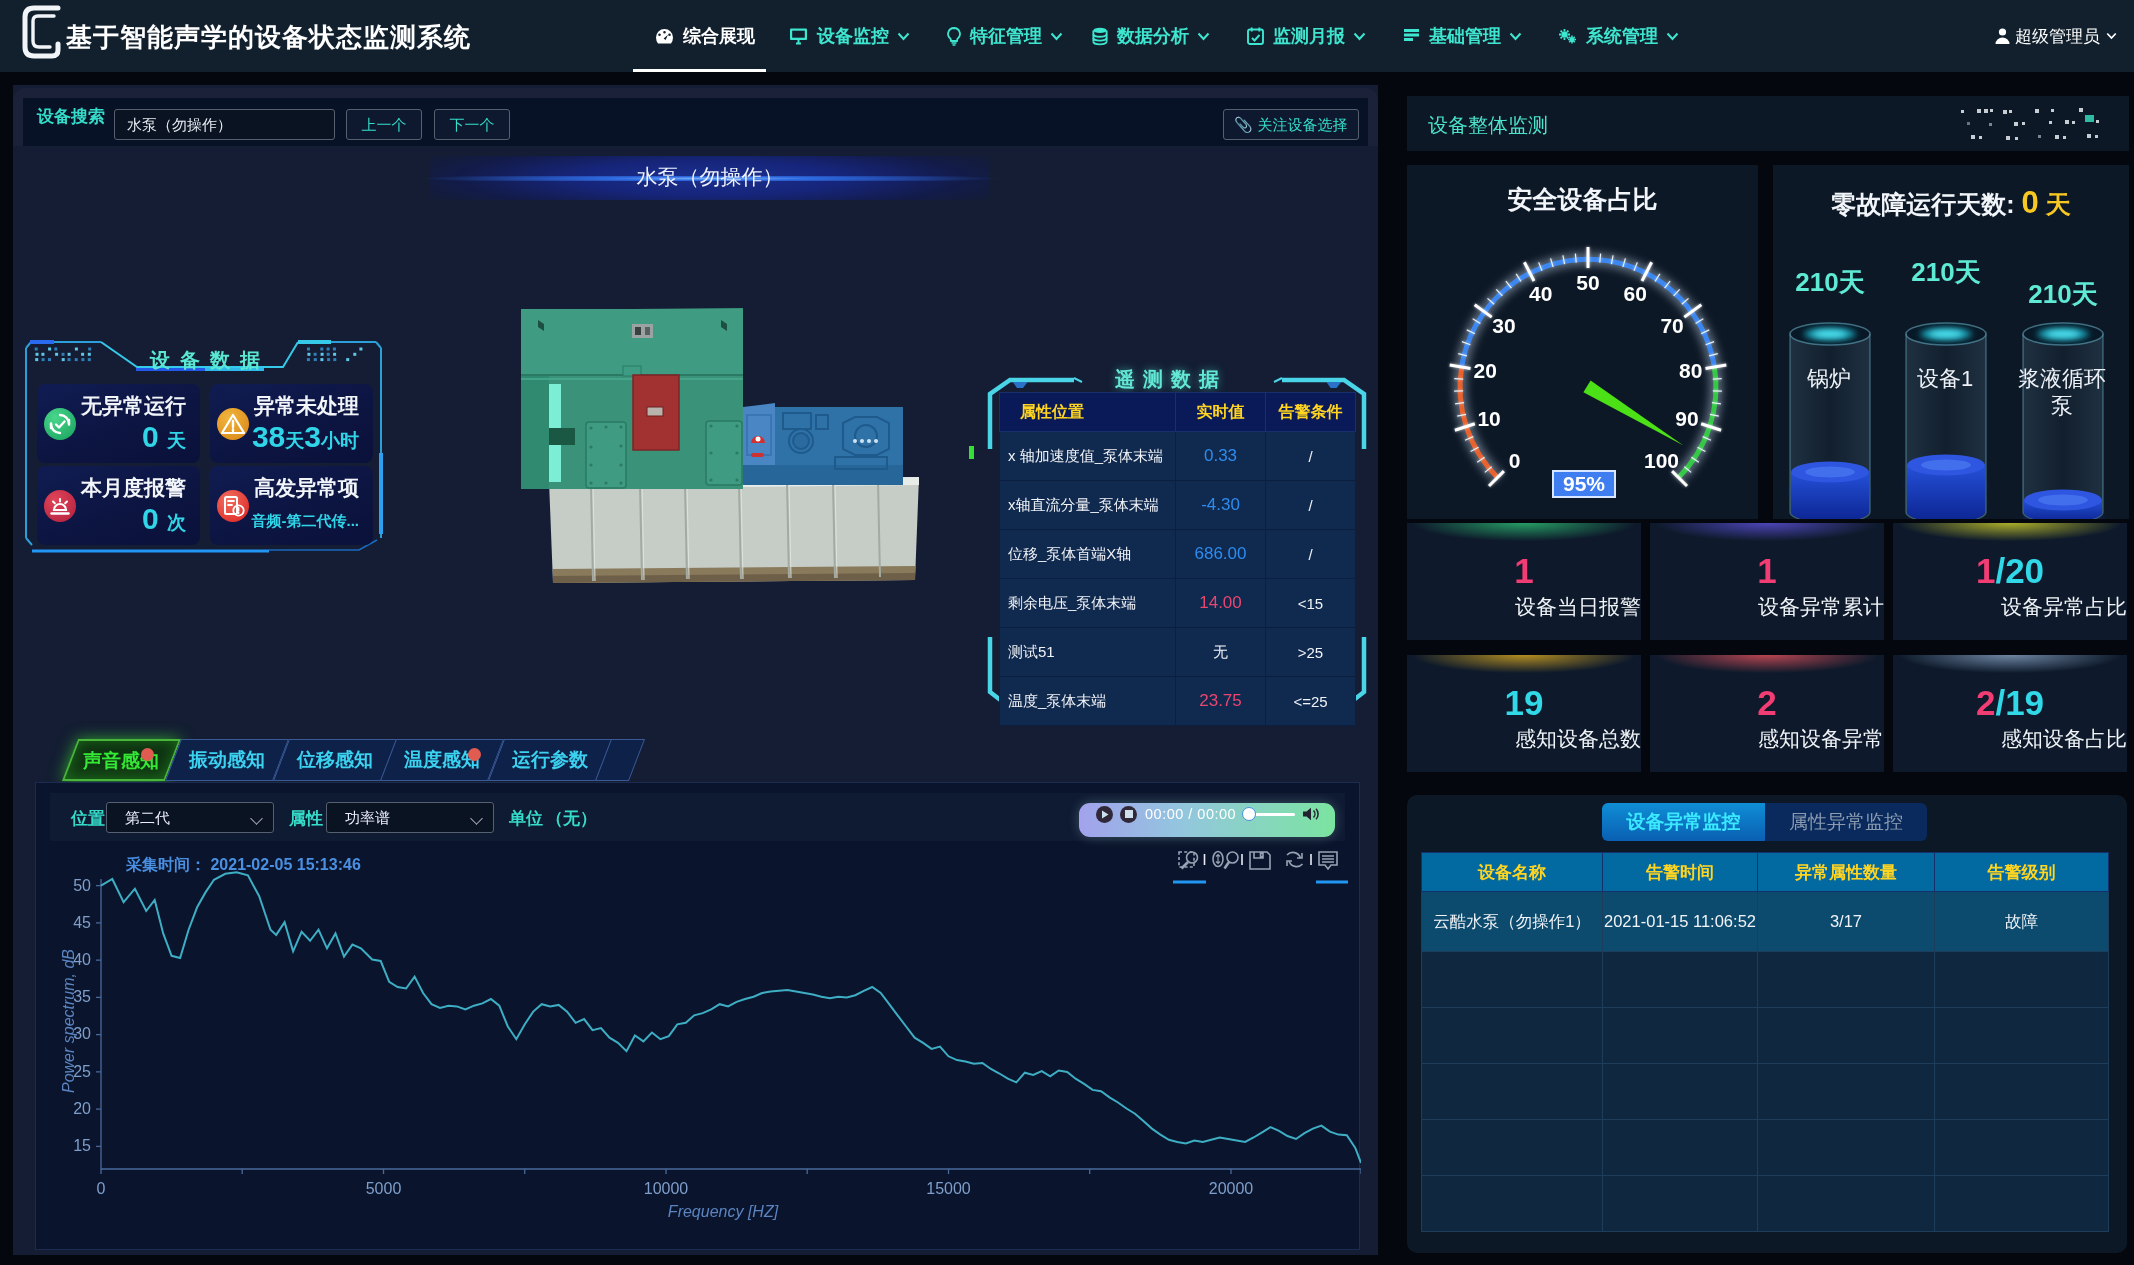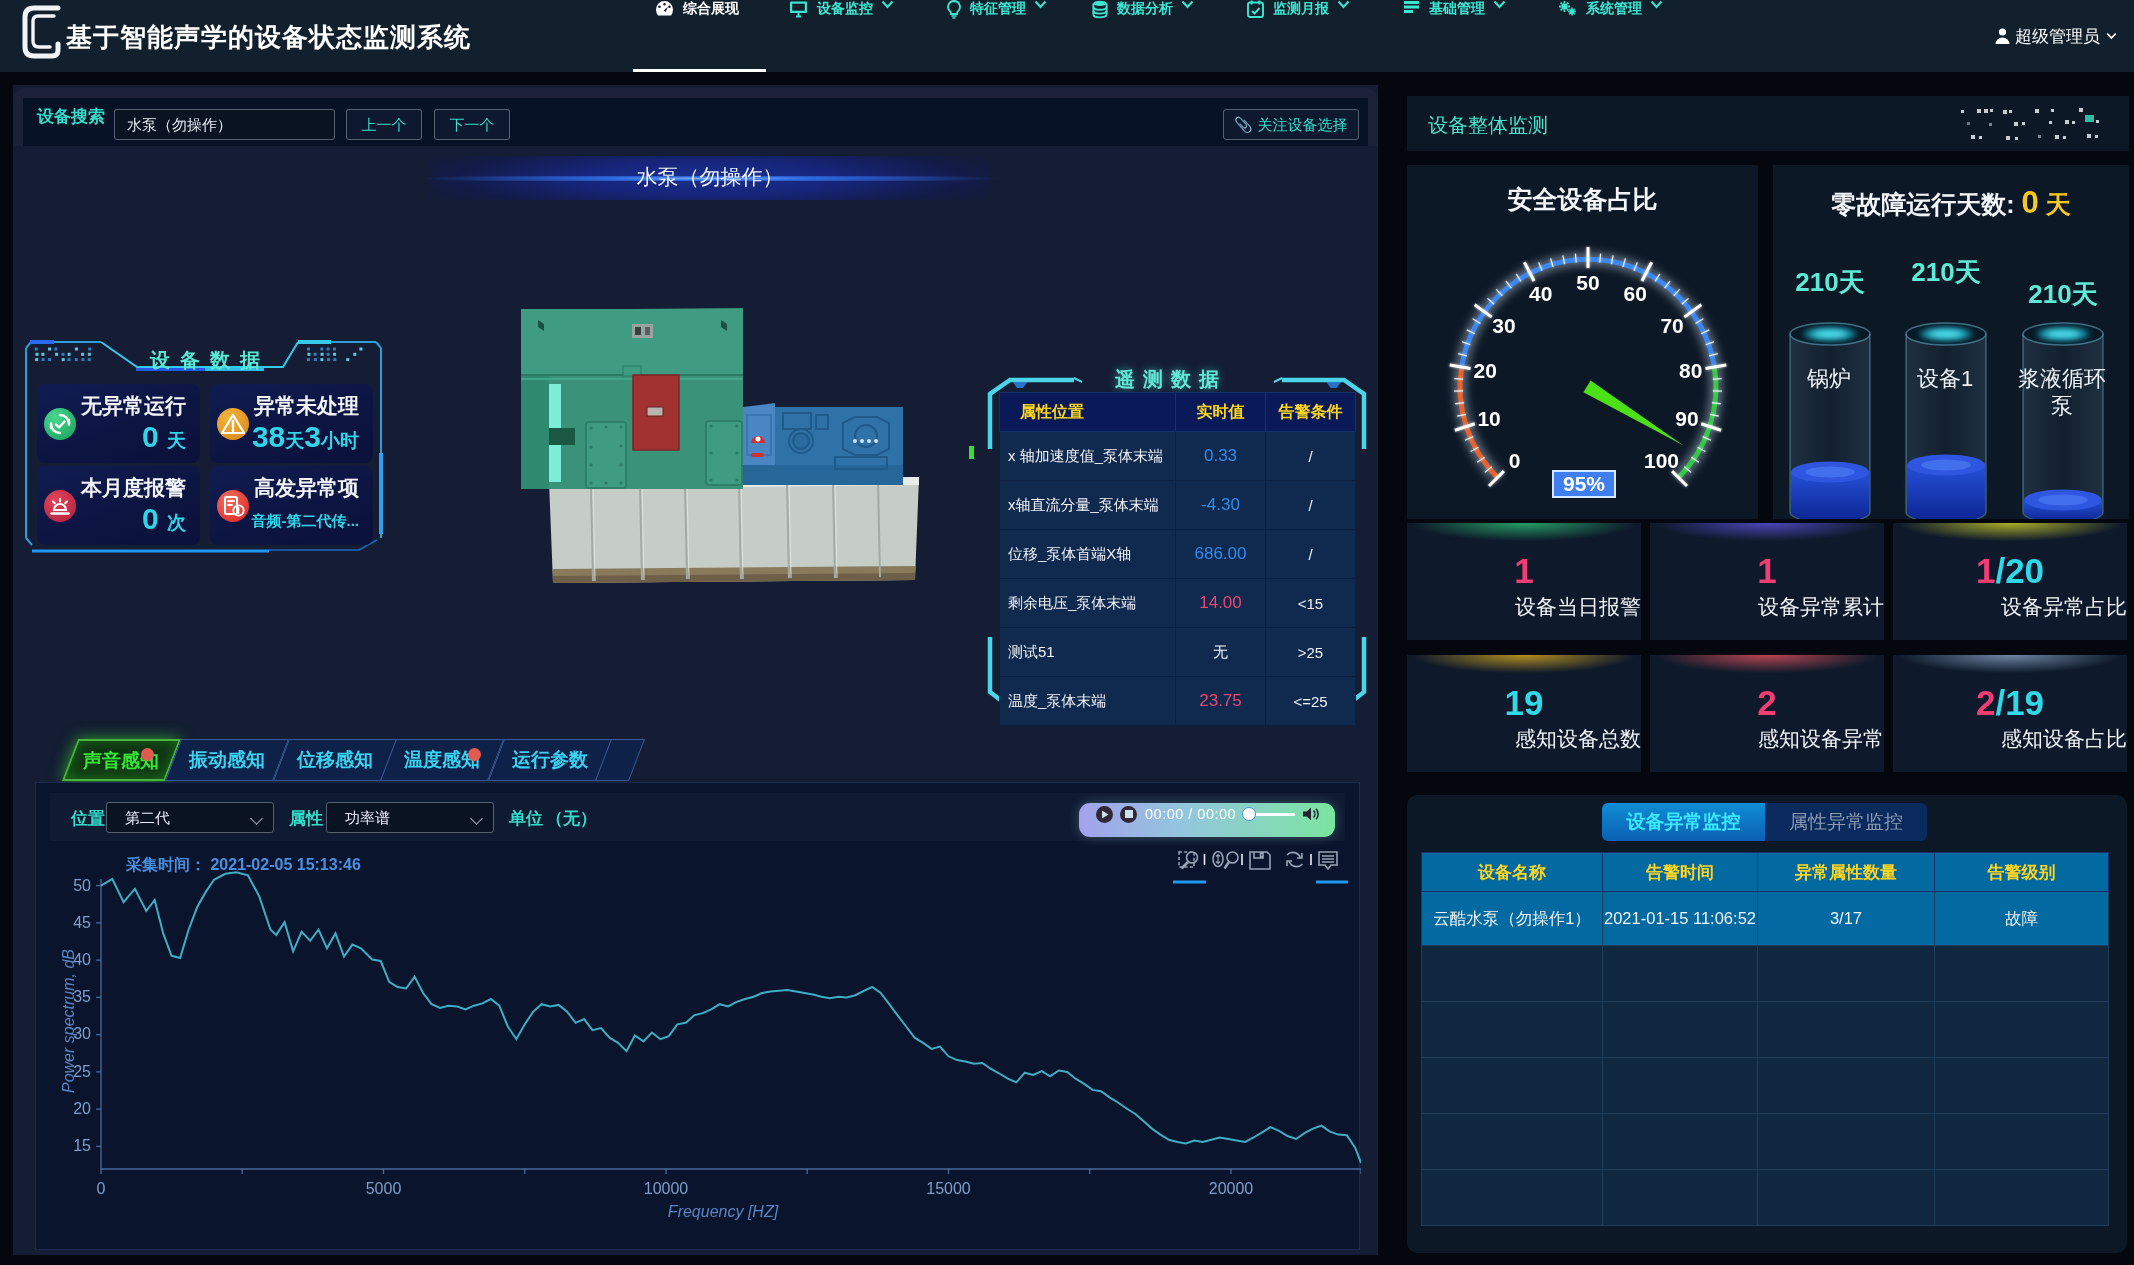--- a/index.html
+++ b/index.html
@@ -3,21 +3,21 @@
 <meta charset="utf-8">
 <style>
 *{margin:0;padding:0;box-sizing:border-box}
 html,body{width:2134px;height:1265px;overflow:hidden;background:#04070e;font-family:"Liberation Sans",sans-serif}
 #app{position:relative;width:2134px;height:1265px}
 .abs{position:absolute}
 
 #nav{position:absolute;left:0;top:0;width:2134px;height:72px;background:#12202e}
 #nav .logo{position:absolute;left:18px;top:2px}
 #nav .title{position:absolute;left:66px;top:20px;color:#fff;font-size:26px;font-weight:bold;letter-spacing:1px}
-.navitem{position:absolute;top:0;height:72px;display:flex;align-items:flex-start;color:#3ee6cf;font-size:14px;font-weight:bold}
+.navitem{position:absolute;top:0;height:72px;display:flex;align-items:center;color:#3ee6cf;font-size:18px;font-weight:bold}
 .navitem .ic{margin-right:9px;display:flex}
 .navitem .chev{margin-left:8px;display:flex}
 .navitem.active{color:#fff}
 #nav .underline{position:absolute;left:633px;top:69px;width:133px;height:3px;background:#fff}
 .admin{position:absolute;right:17px;top:0;height:72px;display:flex;align-items:center;color:#fff;font-size:17px}
 
 #left{position:absolute;left:13px;top:85px;width:1365px;height:1170px;background:#141d33}
 #searchrow{position:absolute;left:0;top:0;width:1365px;height:61px}
 #srband{position:absolute;left:0;top:3px;width:1365px;height:58px;background:#1a2138;border-radius:12px 12px 0 0}
 #srinner{position:absolute;left:10px;top:13px;width:1345px;height:48px;background:#081226}
@@ -67,21 +67,21 @@
 .tian{position:absolute;width:90px;text-align:center;color:#5eead4;font-size:26px;font-weight:bold}
 .tlabel{position:absolute;width:90px;text-align:center;color:#eef2f8;font-size:22px;line-height:27px}
 .scard{position:absolute;width:234px;height:117px;background:#0e1a2b;overflow:hidden}
 .scard .glow{position:absolute;left:0;top:0;width:100%;height:26px}
 .scard .n{position:absolute;top:28px;width:100%;text-align:center;font-size:35px;font-weight:bold}
 .scard .l{position:absolute;top:70px;width:100%;text-align:right;color:#f0f4f8;font-size:21px}
 .pk{color:#f23c74}.cy{color:#30d8e8}
 #atable{border-collapse:collapse;table-layout:fixed}
 #atable td{border:1px solid #1d3d5c;background:#102740;height:56px;text-align:center;color:#f0f4f8;font-size:16.5px;white-space:nowrap;overflow:hidden}
 #atable tr.h td{background:#0369a1;color:#ffd521;font-weight:bold;font-size:17px;height:39px;border:1px solid #16306b}
-#atable tr.r1 td{background:#0369a1;height:54px}
+#atable tr.r1 td{background:#0c4a6e;height:60px}
 </style>
 </head>
 <body>
 <div id="app">
 <div id="nav">
   <svg class="logo" width="46" height="60" viewBox="0 0 46 60">
     <path d="M40 6 H16 Q7 6 7 15 V45 Q7 54 16 54 H34 Q40 54 40 48 V42" fill="none" stroke="#f2f5f8" stroke-width="5" stroke-linecap="round"></path>
     <path d="M36 14 H20 Q15 14 15 19 V39 Q15 45 21 45 H32" fill="none" stroke="#f2f5f8" stroke-width="3.4" stroke-linecap="round"></path>
   </svg>
   <div class="title">基于智能声学的设备状态监测系统</div>

